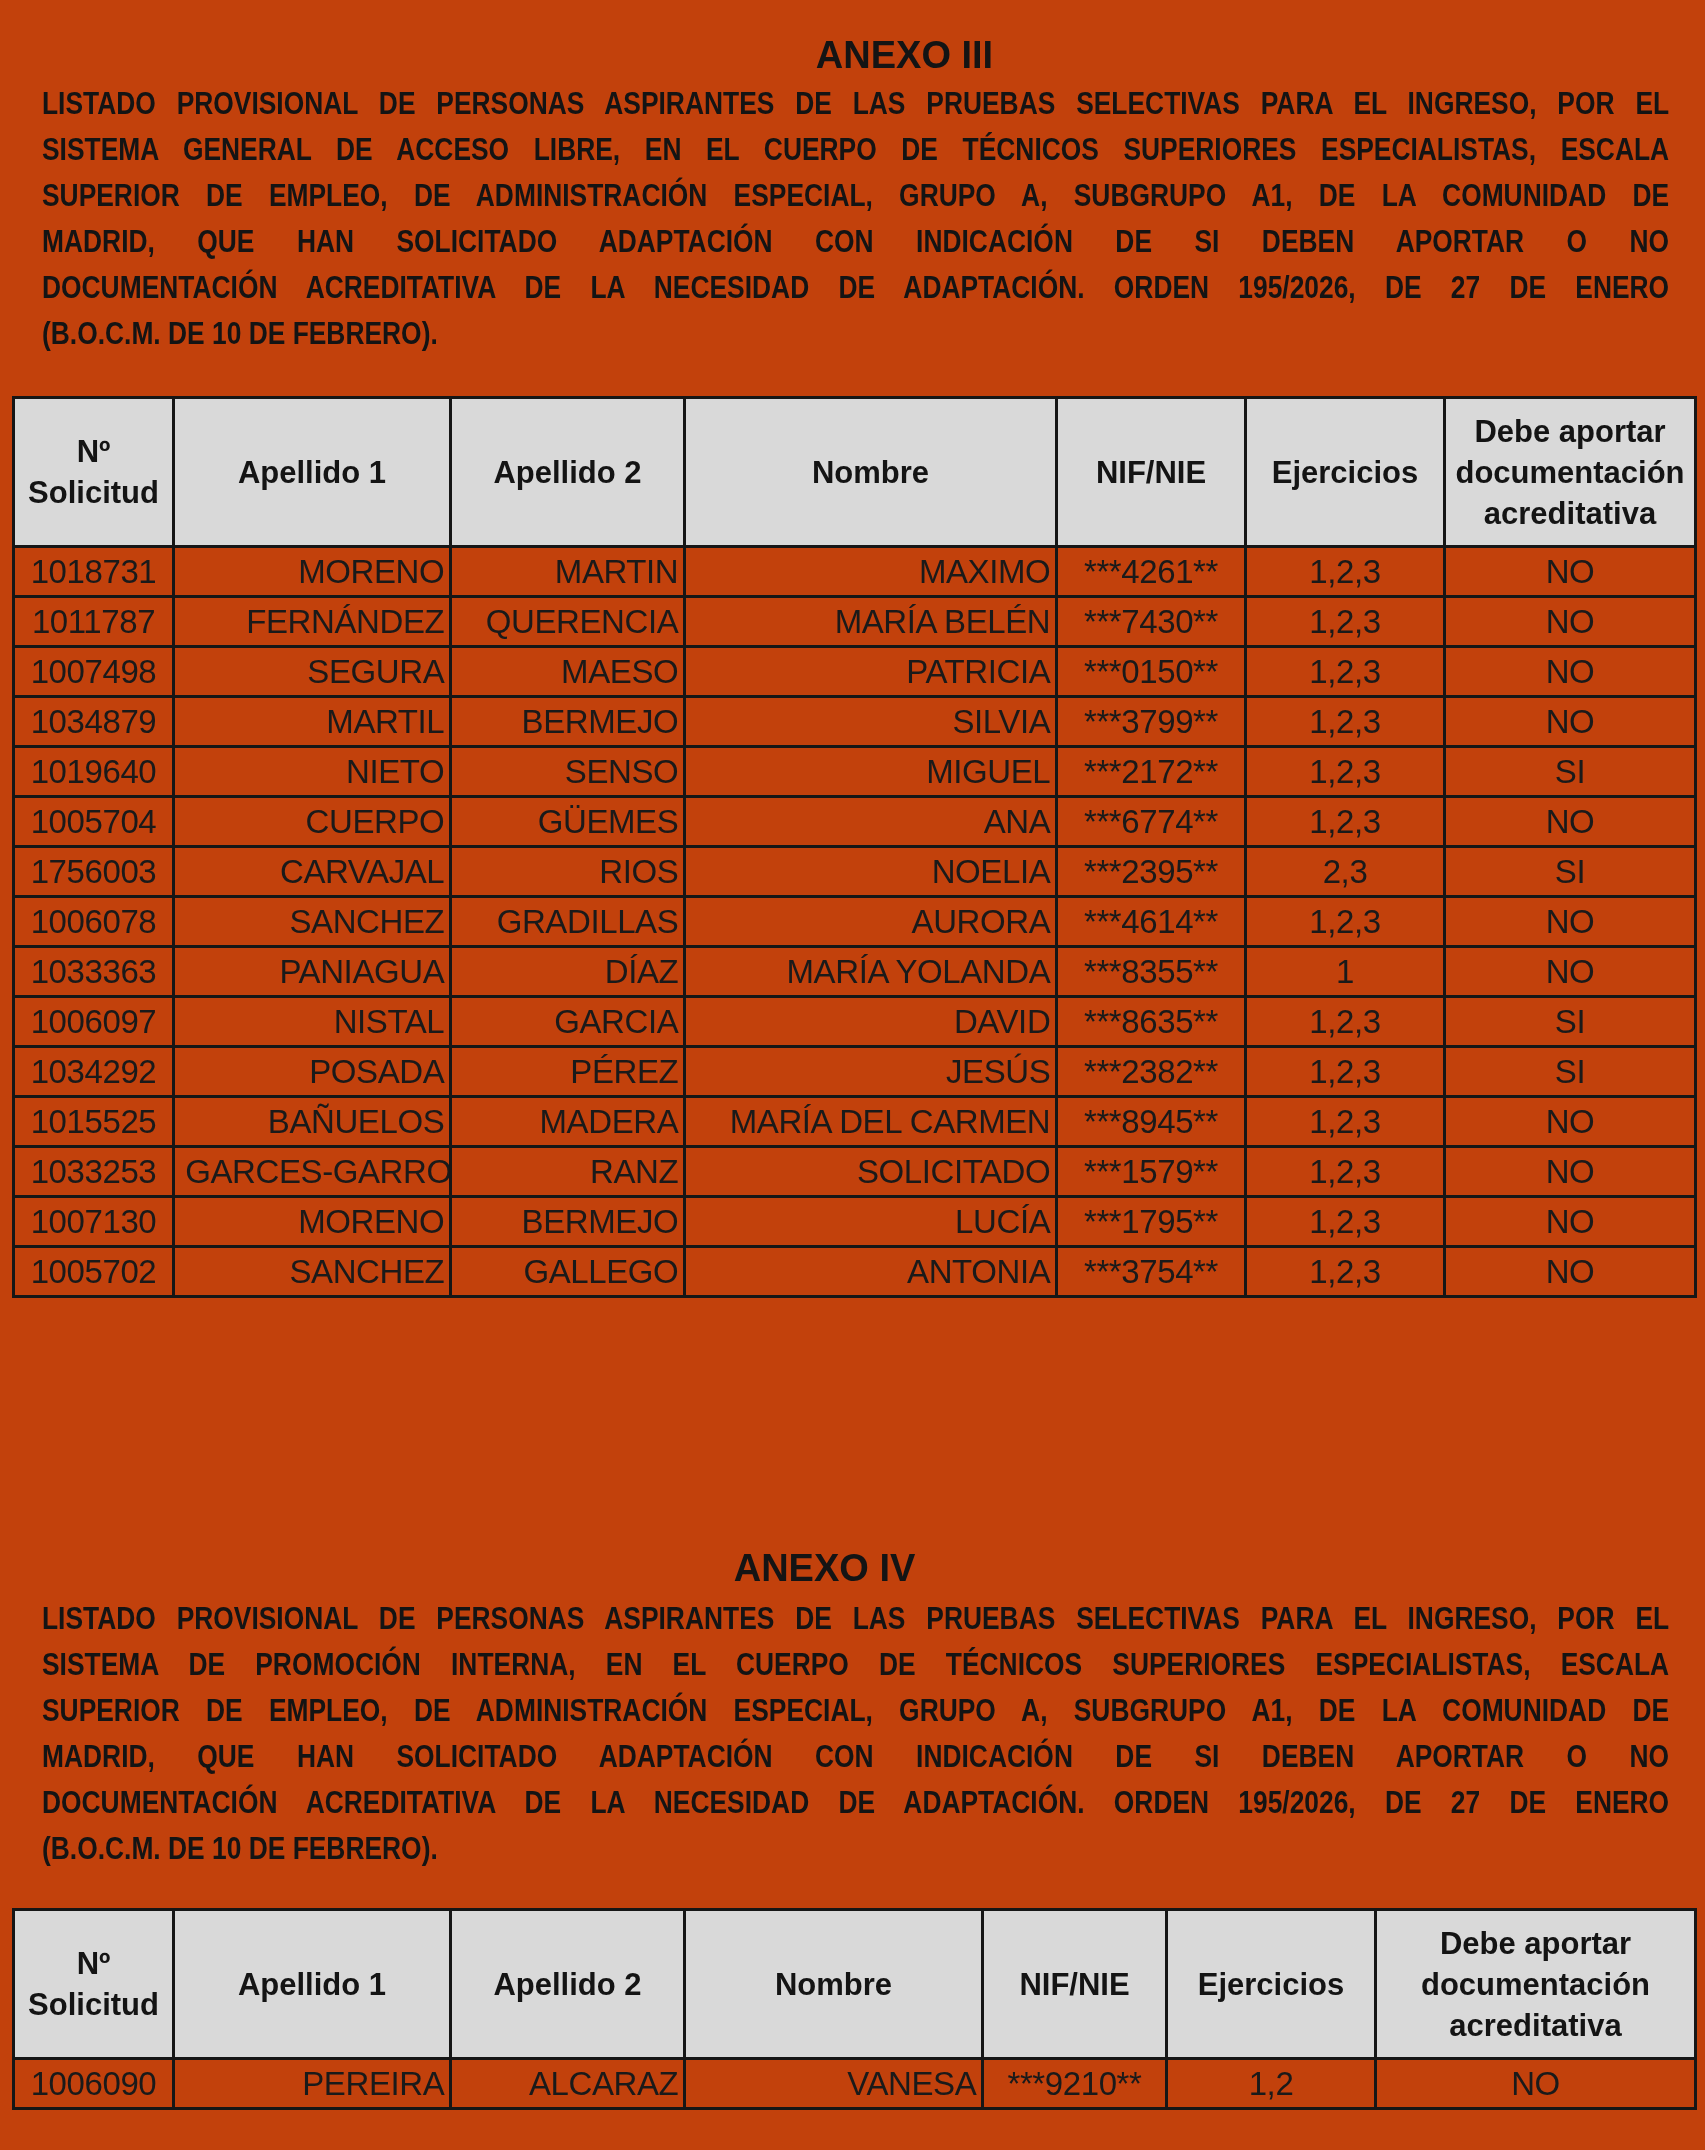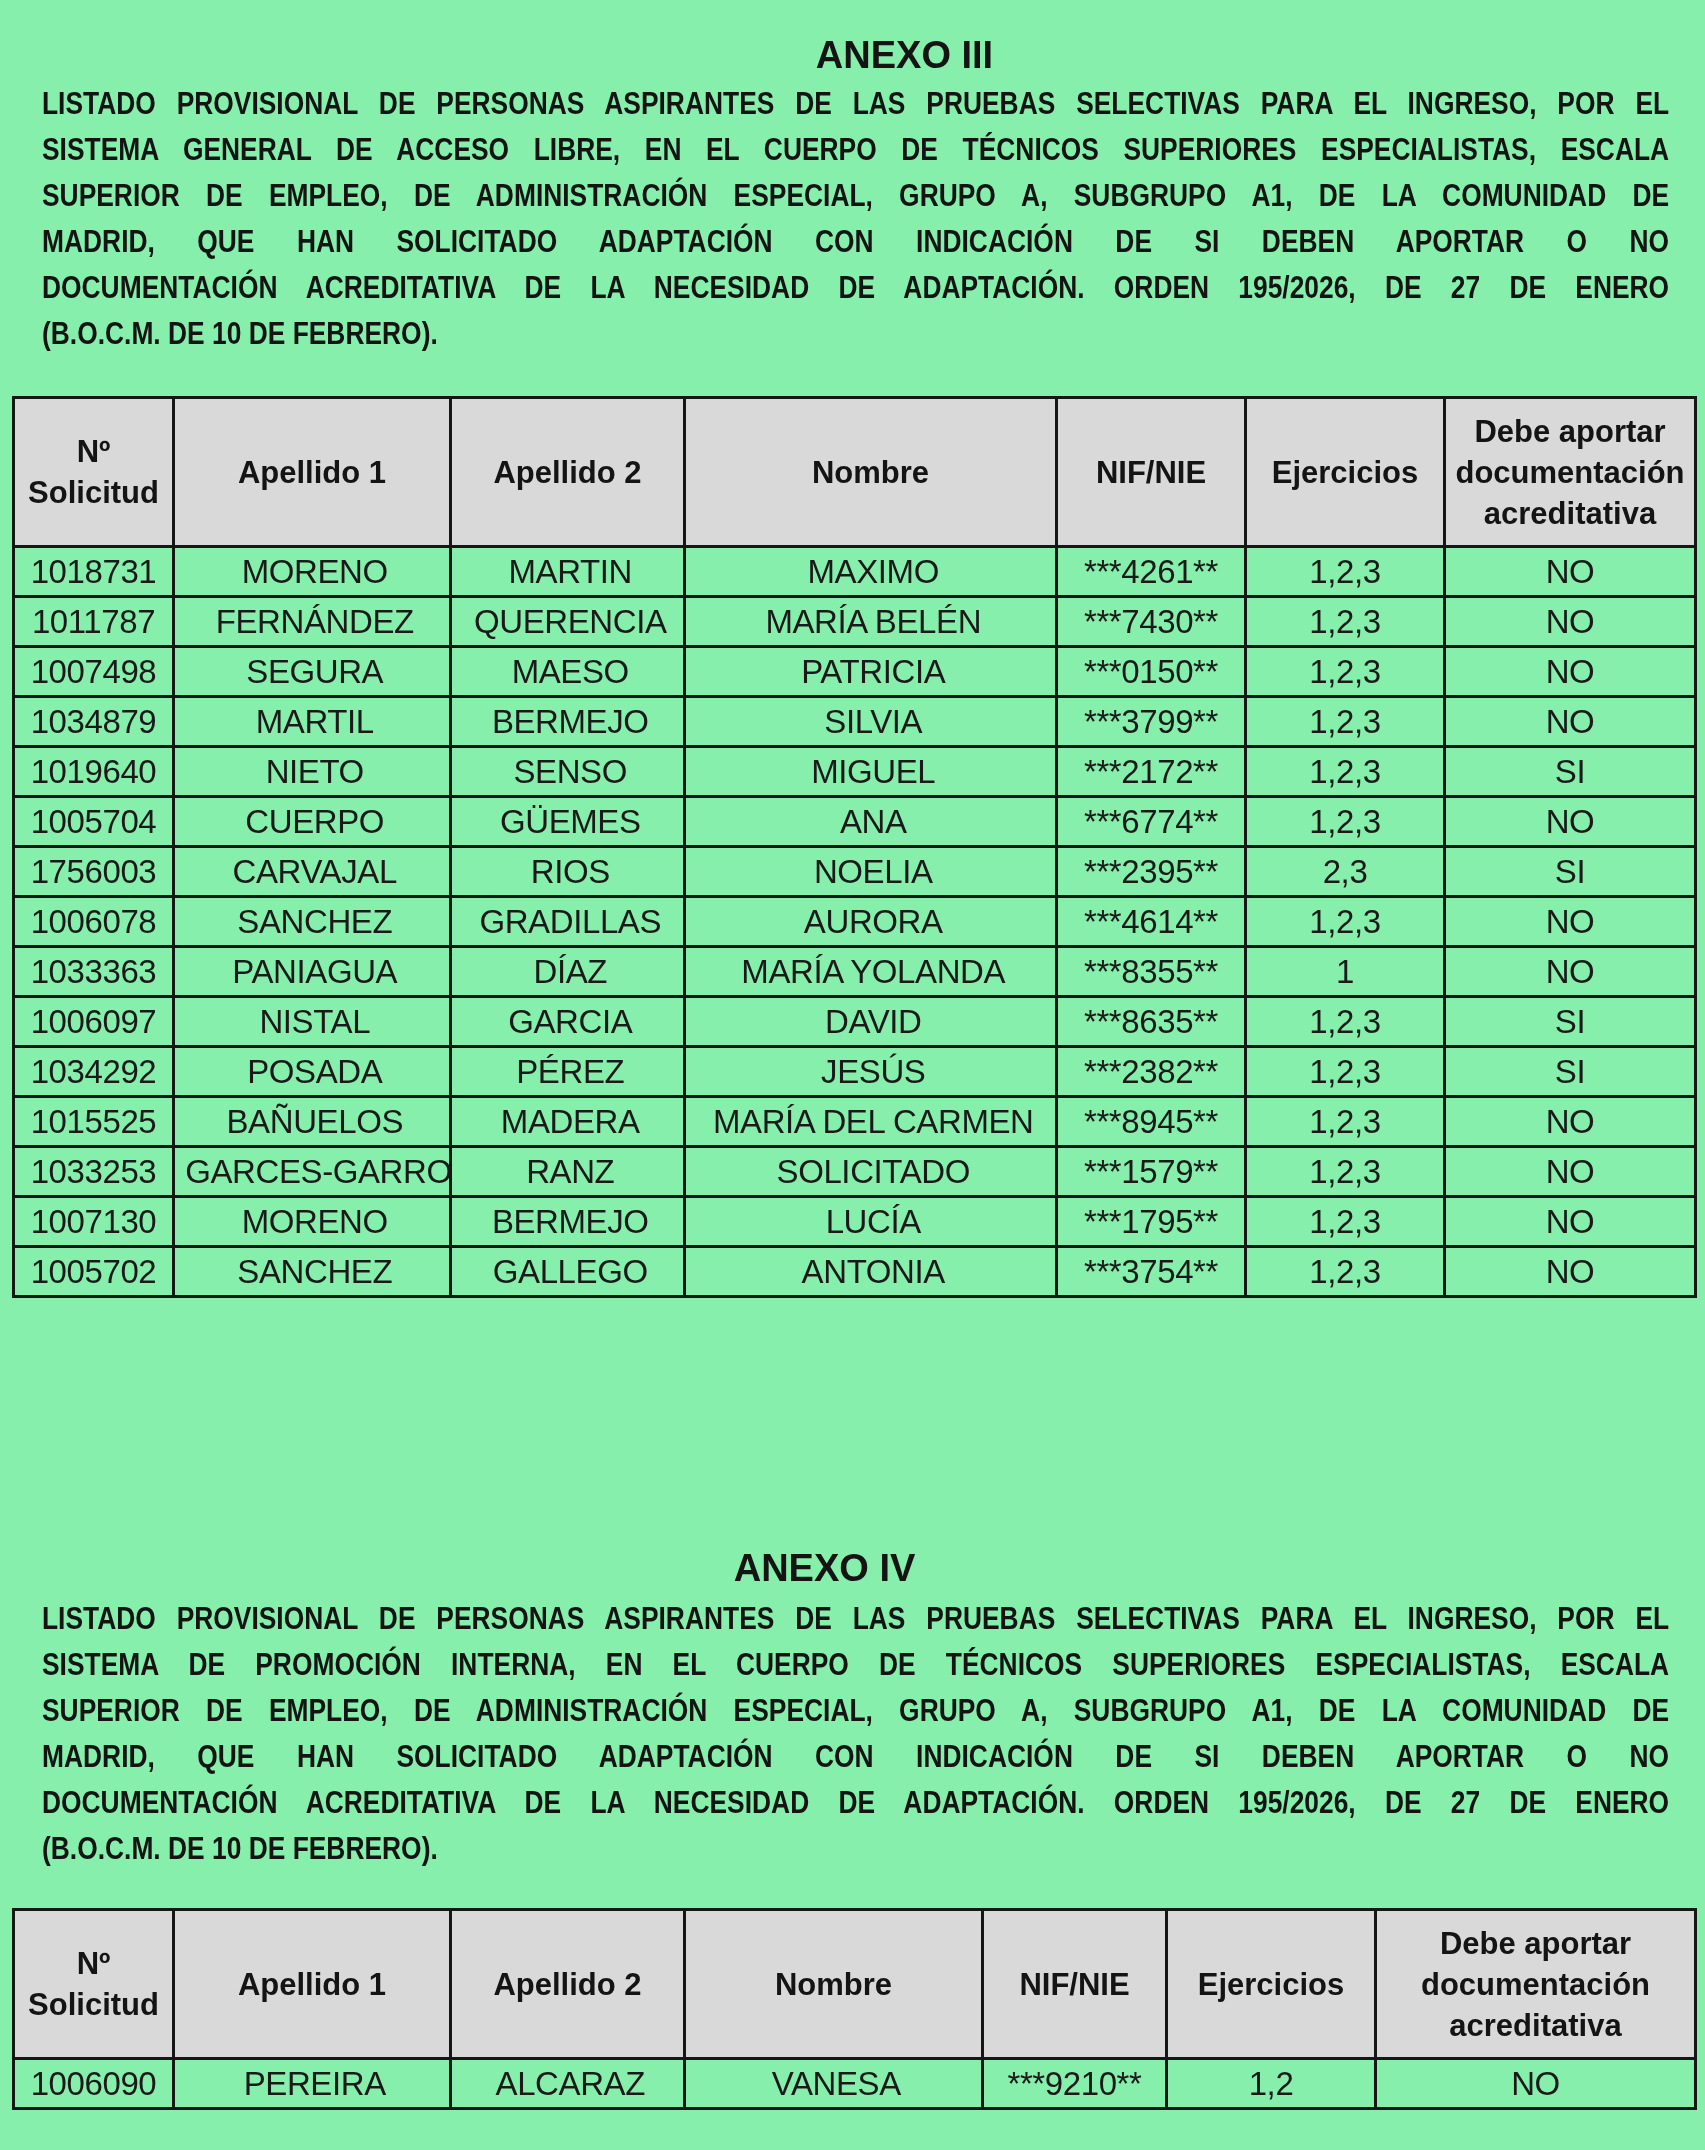--- a/index.html
+++ b/index.html
@@ -1,20 +1,20 @@
 <!DOCTYPE html>
 <html style="font-size:12.5px"><head>
 <meta charset="utf-8">
 <style>
   html,body{margin:0;padding:0;background:#ffffff;}
   .page{
     position:relative;
     width:1705px;
     height:2151px;
-    background:#86efac;
+    background:#c2410c;
     font-family:"Liberation Sans", sans-serif;
     color:#111111;
     overflow:hidden;
   }
   .title{
     position:absolute;
     left:0;
     width:100%;
     text-align:center;
     font-weight:700;
@@ -72,21 +72,21 @@
     height:47px;
     text-align:center;
     vertical-align:middle;
     padding:0 4.7px;
     letter-spacing:-0.4px;
     overflow:hidden;
     white-space:nowrap;
     color:#1a1a1a;
   }
   .t td:nth-child(2),.t td:nth-child(3),.t td:nth-child(4){
-    text-align:center;
+    text-align:right;
     padding-left:10.2px;
   }
   .t .c1{width:160px}
   .t .c2{width:277px}
   .t .c3{width:234px}
   #anexo3-table .c4{width:372px}
   #anexo3-table .c5{width:189px}
   #anexo3-table .c6{width:199px}
   #anexo3-table .c7{width:251px}
   #anexo4-table .c4{width:298px}

